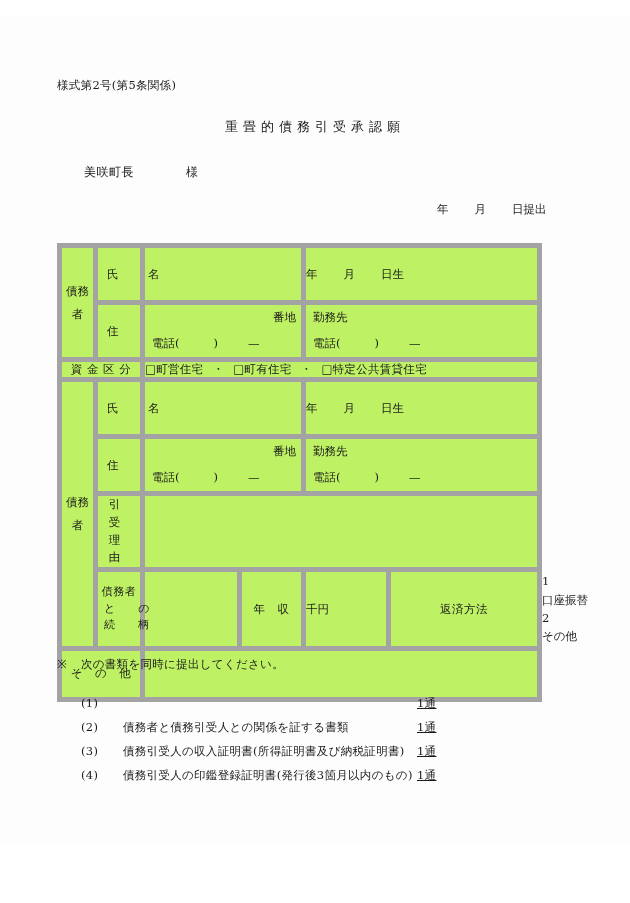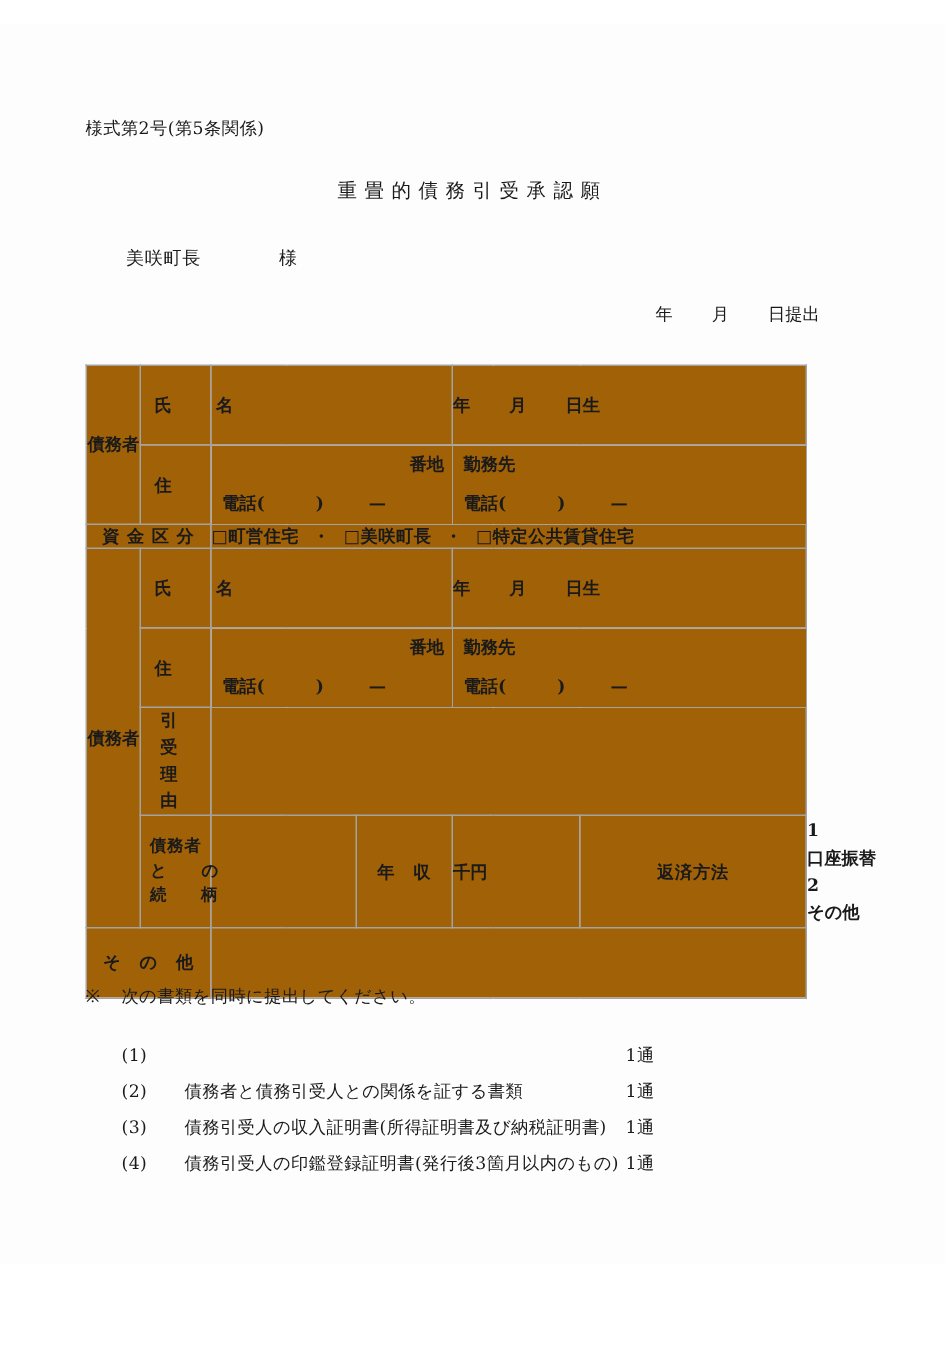--- a/index.html
+++ b/index.html
@@ -65,25 +65,24 @@
   
   .form-table {
     position: absolute;
     left: 57px; top: 227px;
     width: 480px;
     border-collapse: collapse;
     table-layout: fixed;
     font-size: 11.5px;
   }
   .form-table td {
-    border: 1px solid #a3a3a3;
+    border: 5px solid #a3a3a3;
     padding: 0;
     vertical-align: middle;
-    background: #a16207;
-    font-weight: bold;
+    background: #bef264;
   }
   .lbl {
     text-align: center;
     letter-spacing: 0.5px;
     white-space: nowrap;
   }
   
   .vlabel {
     width: 36px;
     text-align: center;
@@ -210,21 +209,21 @@
     position: absolute;
     left: 24px; top: 0;
     width: 34px;
   }
   .note-item .txt {
     position: absolute;
     left: 66px; top: 0;
   }
   .note-item .cnt {
     position: absolute;
-    left: 360px; top: 0;
+    left: 360px; top: 0; text-decoration: underline;
   }
 </style>
 </head>
 <body>
 
 <div class="page">
 
   <div class="form-code">様式第2号(第5条関係)</div>
 
   <div class="doc-title">重畳的債務引受承認願</div>
@@ -275,21 +274,21 @@
         <span class="work-top">勤務先</span>
         <span class="work-tel"><span>電話(</span><span class="gap1"></span><span>)</span><span class="gap2"></span><span>—</span></span>
       </td>
     </tr>
 
     <tr>
       <td colspan="2" class="lbl">
         <span>資 金 区 分</span>
       </td>
       <td colspan="6" class="checkbox-row">
-        <span>□町営住宅</span><span class="dot">・</span><span>□美咲町長</span><span class="dot">・</span><span>□特定公共賃貸住宅</span>
+        <span>□町営住宅</span><span class="dot">・</span><span>□町有住宅</span><span class="dot">・</span><span>□特定公共賃貸住宅</span>
       </td>
     </tr>
 
     <tr>
       <td class="vlabel" rowspan="4">
         <span>債務者</span>
       </td>
       <td class="lbl label-col">
         <span class="spaced2">氏　名</span>
       </td>

